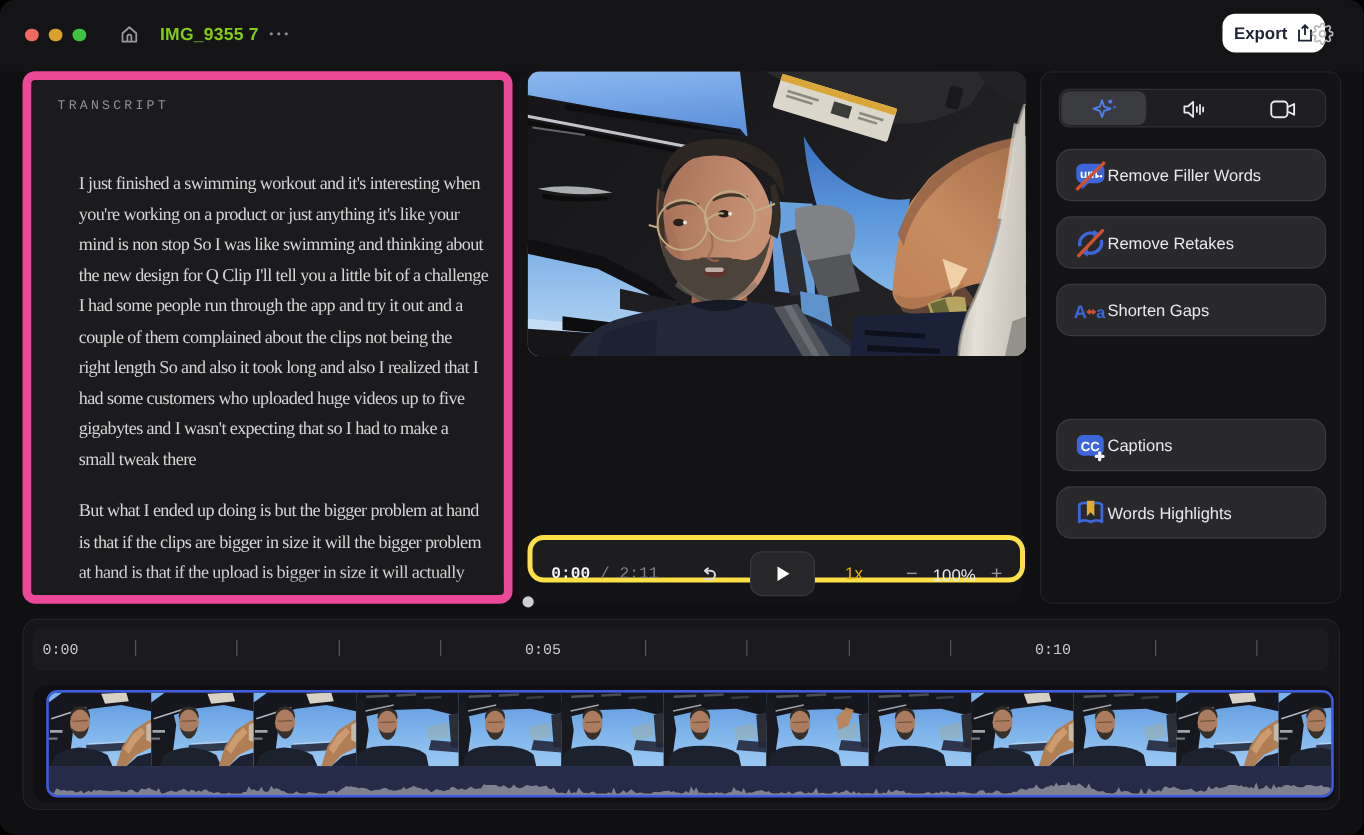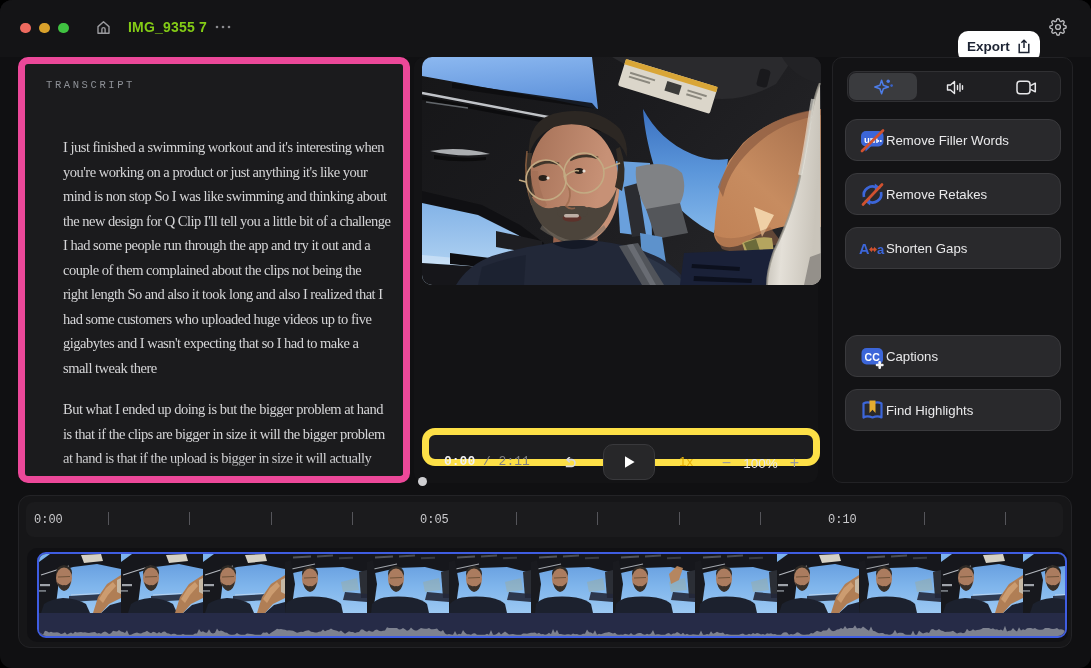--- a/index.html
+++ b/index.html
@@ -5,33 +5,33 @@
   * { margin:0; padding:0; box-sizing:border-box; }
   html,body { width:1091px; height:668px; background:#000; overflow:hidden; }
   body { font-family:"Liberation Sans", sans-serif; position:relative; }
   .win { position:absolute; left:0; top:0; width:1091px; height:668px; background:#101012; border-radius:12px; overflow:hidden; }
   .abs { position:absolute; }
 
   
   .topbar { position:absolute; left:0; top:0; width:1091px; height:57px; background:#141416; }
   .tl { position:absolute; top:22.5px; width:10.5px; height:10.5px; border-radius:50%; }
   .title { position:absolute; left:128px; top:19px; font-size:14px; font-weight:700; color:#84cc16; letter-spacing:0.2px; }
-  .export { position:absolute; left:958px; top:11px; width:82px; height:31px; background:#ffffff; border-radius:10px; color:#1d2433; font-size:13.5px; font-weight:700; display:flex; align-items:center; justify-content:center; gap:7px;margin-top:20px;}
+  .export { position:absolute; left:978px; top:11px; width:82px; height:31px; background:#ffffff; border-radius:10px; color:#1d2433; font-size:13.5px; font-weight:700; display:flex; align-items:center; justify-content:center; gap:7px;}
 
   
   .lpanel { position:absolute; left:18px; top:57px; width:392px; height:426px; background:#1b1b1d; border:7px solid #ec4899; border-radius:10px; overflow:hidden; }
   .theader { position:absolute; left:21px; top:15px; font-family:"Liberation Mono", monospace; font-size:10.5px; letter-spacing:2.6px; color:#8e9197; }
   .ttext { position:absolute; left:21px; top:54px; width:370px; font-size:14.5px; letter-spacing:-0.5px; line-height:24.5px; color:#d5d5d7; white-space:nowrap; }
   .ttext p { margin:17px;font-family:Liberation Serif, serif; }
   .ttext p+p { margin-top:16px; }
   .tfade { position:absolute; left:1px; bottom:1px; width:390px; height:16px; background:linear-gradient(to bottom, rgba(27,27,29,0), rgba(27,27,29,0.8)); border-radius:0 0 10px 10px;}
 
   .video { position:absolute; left:422px; top:57px; width:399px; height:228px; border-radius:10px; overflow:hidden; background:#17171a; }
 
-  .cbar { position:absolute; left:422px; top:428px; width:398px; height:38px; background:#1d1d1f; border:7px solid #fde047; border-radius:13px; }
+  .cbar { position:absolute; left:422px; top:428px; width:398px; height:38px; background:#1d1d1f; border:4px solid #fde047; border-radius:13px; }
   .cbar .time { position:absolute; left:15px; top:19px; font-family:"Liberation Mono", monospace; font-size:13px; color:#f2f2f4; font-weight:700; }
   .cbar .time .dim { color:#808085; font-weight:400; }
   .playbtn { position:absolute; left:174px; top:9px; width:52px; height:36px; background:#272729; border:1px solid #39393c; border-radius:10px; display:flex; align-items:center; justify-content:center; }
   .speed { position:absolute; left:250px; top:19px; font-size:13.5px; color:#eab308; font-weight:400;}
   .zoomc { position:absolute; right:14px; top:19px; font-size:13.5px; color:#e8e8ea; font-weight:400; display:flex; gap:12px; align-items:center;}
   .zoomc .pm { color:#98989c; font-size:16px; font-weight:400; }
   .scrubdot { position:absolute; left:418px; top:477px; width:9px; height:9px; border-radius:50%; background:#cfcfd2; }
 
   .rpanel { position:absolute; left:832px; top:57px; width:241px; height:426px; background:#131315; border:1px solid #222225; border-radius:10px; }
   .tabbar { position:absolute; left:14px; top:13px; width:214px; height:31px; background:#1f1f22; border:1px solid #303033; border-radius:9px; }
@@ -321,21 +321,21 @@
             <rect x="16.7" y="20.7" width="8" height="2.6" rx="1.2"></rect>
           </g>
         </svg>
         <span class="lb">Captions</span>
       </div>
     <div class="rbtn" style="top:331px;">
         <svg class="ic" viewBox="0 0 27 27">
           <path d="M4.5,6.5 C7,5 10,5 13.5,6.5 C17,5 20,5 22.5,6.5 L22.5,20.5 C20,19 17,19 13.5,20.5 C10,19 7,19 4.5,20.5 Z" fill="none" stroke="#3c66d9" stroke-width="2.2" stroke-linejoin="round"></path>
           <path d="M10.5,3.5 L16.5,3.5 L16.5,16 L13.5,12.8 L10.5,16 Z" fill="#e3ac30"></path>
         </svg>
-        <span class="lb">Find Highlights</span>
+        <span class="lb">Words Highlights</span>
       </div>
   </div>
 
   <div class="tpanel">
     <div class="ruler" id="ruler">
       <span class="rlab" style="left:8px;">0:00</span>
       <span class="rlab" style="left:394px;">0:05</span>
       <span class="rlab" style="left:802px;">0:10</span>
       <i class="tick" style="left:82px;"></i>
         <i class="tick" style="left:163px;"></i>

